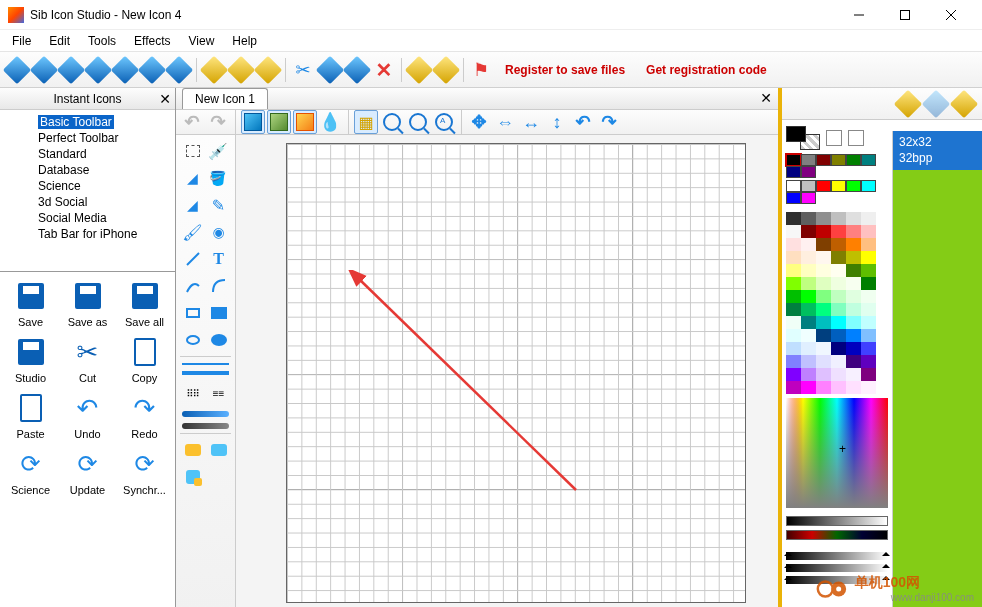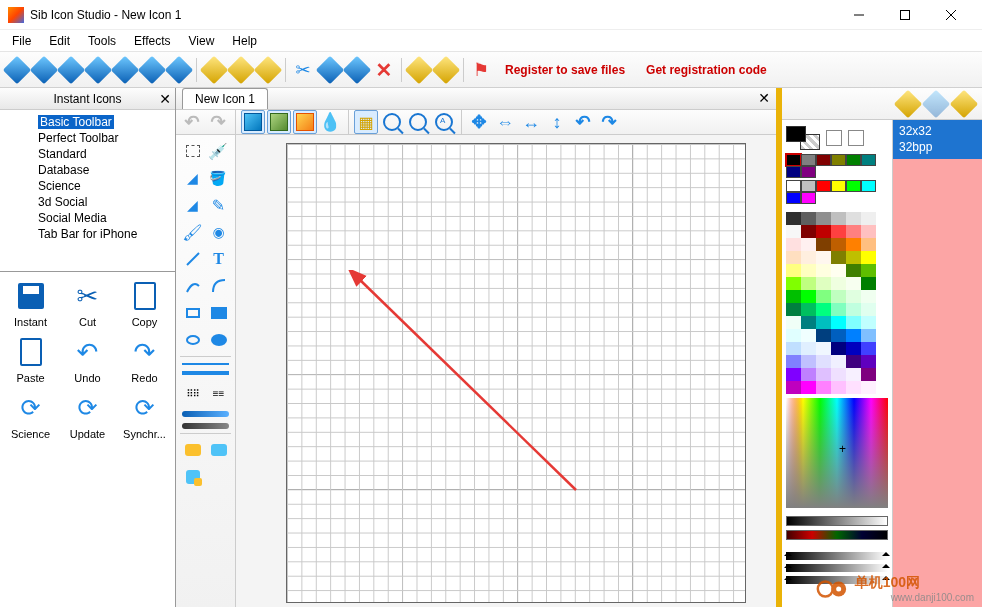--- a/index.html
+++ b/index.html
@@ -41,21 +41,21 @@
 .tree-node.selected span { background:#0a64c8; color:#fff; padding:0 2px; }
 .tree-children { padding-left:18px; }
 
 .action-grid { flex:1; overflow:auto; padding:6px 2px; }
 .action-row { display:flex; justify-content:space-around; margin-bottom:6px; }
 .action-cell { width:52px; text-align:center; }
 .action-icon { width:36px; height:36px; margin:0 auto 2px; display:flex; align-items:center; justify-content:center; }
 .action-label { font-size:11px; white-space:nowrap; overflow:hidden; text-overflow:ellipsis; }
 
 
-.center { flex:1; display:flex; flex-direction:column; border-right:6px solid #eab308; }
+.center { flex:1; display:flex; flex-direction:column; border-right:4px solid #eab308; }
 .doc-tabs { height:22px; background:linear-gradient(#fdfdfd,#e8e8e8); border-bottom:1px solid #ccc; display:flex; align-items:flex-end; padding-left:6px; position:relative; }
 .doc-tab { padding:3px 12px; border:1px solid #999; border-bottom:none; background:#fff; border-radius:3px 3px 0 0; font-size:11px; }
 .doc-tabs .close-x { position:absolute; right:6px; top:2px; font-size:14px; }
 
 .editor-toolbar { height:32px; background:linear-gradient(#fdfdfd,#f1f1f1); border-bottom:1px solid #ccc; display:flex; align-items:center; padding:0 4px; gap:2px; }
 .et-btn { width:24px; height:24px; display:flex; align-items:center; justify-content:center; border:1px solid transparent; border-radius:2px; }
 .et-btn.boxed { border:1px solid #6aa0d8; background:#d9ecff; }
 .cube { width:18px; height:18px; background:linear-gradient(135deg,#4fc3f7,#0277bd); border:1px solid #01579b; }
 .cube.g { background:linear-gradient(135deg,#aed581,#558b2f); border-color:#33691e; }
 .cube.y { background:linear-gradient(135deg,#ffd54f,#f57f17); border-color:#e65100; }
@@ -112,21 +112,21 @@
 }
 .gradient-picker::after { content:"+"; position:absolute; left:52%; top:40%; color:#000; font-size:12px; }
 
 .gray-strip, .rb-strip, .tri-strips { width:100%; }
 .gray-strip { height:10px; background:linear-gradient(to right,#000,#fff); border:1px solid #666; }
 .rb-strip { height:10px; background:linear-gradient(to right,#400,#c00,#060,#003,#000); border:1px solid #666; }
 .tri { height:8px; background:linear-gradient(to right,#000,#fff); margin-top:2px; position:relative; }
 .tri::before, .tri::after { content:""; position:absolute; top:-4px; width:0;height:0; border:4px solid transparent; border-bottom-color:#000; }
 .tri::before { left:-2px; } .tri::after { right:-2px; }
 
-.format-list { flex:1; border-left:1px solid #ccc; background:#fca5a5; padding:0; }
+.format-list { flex:1; border-left:1px solid #ccc; background:#84cc16; padding:0;margin-top:11px; }
 .format-item { background:#1e74d0; color:#fff; padding:4px 6px; font-size:11px; line-height:1.3; }
 
 .watermark { position:absolute; right:8px; bottom:4px; display:flex; align-items:center; gap:6px; opacity:.85; }
 .watermark .logo { width:34px;height:20px; }
 .watermark .txt1 { color:#d35400; font-size:14px; font-weight:bold; }
 .watermark .txt2 { color:#888; font-size:10px;margin-left:36px; }
 
 
 .ico-folder { width:30px;height:24px;background:linear-gradient(#5ab0ff,#0a5fb4);clip-path:polygon(0 20%,40% 20%,50% 0,100% 0,100% 100%,0 100%);border-radius:2px; }
 .ico-floppy { width:26px;height:26px;background:#0a5fb4;position:relative;border-radius:2px; }
@@ -134,21 +134,21 @@
 .ico-doc { width:22px;height:28px;background:#fff;border:2px solid #0a5fb4;border-radius:2px; }
 .ico-scissor { font-size:26px;color:#0a5fb4; }
 .ico-arrow-curve { font-size:26px;color:#1e88e5; }
 .ico-refresh { font-size:24px;color:#1e88e5; }
 </style>
 </head>
 <body>
 
 <div class="titlebar">
   <div class="app-icon"></div>
-  <div class="title">Sib Icon Studio - New Icon 1</div>
+  <div class="title">Sib Icon Studio - New Icon 4</div>
   <div class="spacer"></div>
   <div class="winbtn">
       <svg viewBox="0 0 10 10">
         <line x1="0" y1="5" x2="10" y2="5" stroke="#000"></line>
       </svg>
     </div>
   <div class="winbtn">
       <svg viewBox="0 0 10 10">
         <rect x="0.5" y="0.5" width="9" height="9" fill="none" stroke="#000"></rect>
       </svg>
@@ -250,21 +250,41 @@
             <div class="tree-node"><span>Tab Bar for iPhone</span></div>
           </div>
       </div>
     </div>
     <div class="action-grid" id="action-grid">
         <div class="action-row">
           <div class="action-cell">
             <div class="action-icon">
               <div class="ico-floppy"></div>
             </div>
-            <div class="action-label">Instant</div>
+            <div class="action-label">Save</div>
+          </div>
+          <div class="action-cell">
+            <div class="action-icon">
+              <div class="ico-floppy"></div>
+            </div>
+            <div class="action-label">Save as</div>
+          </div>
+          <div class="action-cell">
+            <div class="action-icon">
+              <div class="ico-floppy"></div>
+            </div>
+            <div class="action-label">Save all</div>
+          </div>
+        </div>
+        <div class="action-row">
+          <div class="action-cell">
+            <div class="action-icon">
+              <div class="ico-floppy"></div>
+            </div>
+            <div class="action-label">Studio</div>
           </div>
           <div class="action-cell">
             <div class="action-icon">
               <span class="ico-scissor">✂</span>
             </div>
             <div class="action-label">Cut</div>
           </div>
           <div class="action-cell">
             <div class="action-icon">
               <div class="ico-doc"></div>

